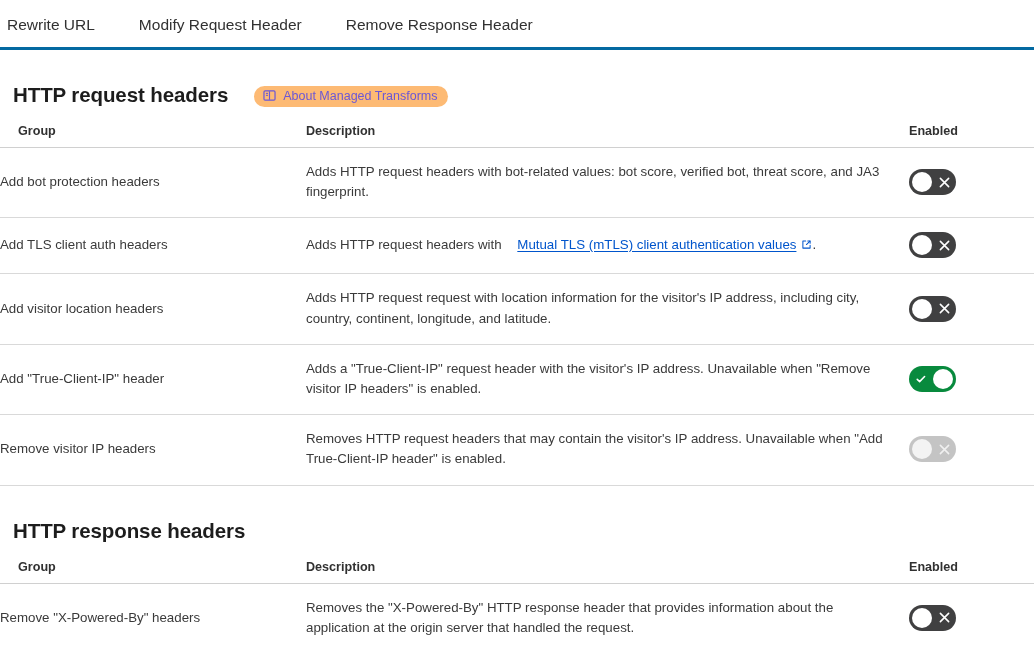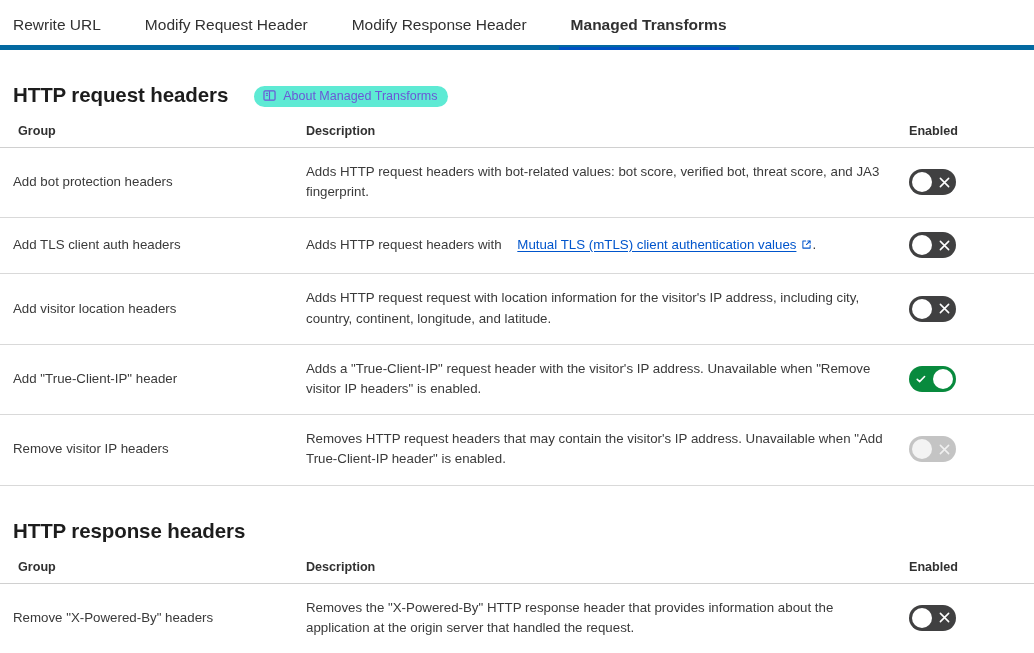--- a/index.html
+++ b/index.html
@@ -12,22 +12,22 @@
     color: #313131;
     overflow: hidden;
   }
 
   
   .tabbar {
     position: relative;
     height: 50px;
     display: flex;
     align-items: flex-start;
-    padding-left: 13px;
-    border-bottom: 5px solid #0369a1;
+    padding-left: 7px;
+    border-bottom: 3px solid #0369a1;
   }
   .tab {
     position: relative;
     font-size: 15.5px;
     color: #313131;
     line-height: 1;
     padding: 17px 0 16px 0;
     margin-right: 44px;
     cursor: pointer;
     white-space: nowrap;
@@ -57,21 +57,21 @@
   .section-title {
     font-size: 20.5px;
     font-weight: 700;
     color: #1d1d1d;
     letter-spacing: -0.1px;
   }
   .doc-badge {
     display: inline-flex;
     align-items: center;
     gap: 7px;
-    background: #5eead4;
+    background: #fdba74;
     color: #6b57d6;
     border-radius: 11px;
     padding: 3px 11px 4px 9px;
     font-size: 12.5px;
     cursor: pointer;
     position: relative;
     top: 1px;
   }
   .doc-badge svg { display: block; }
 
@@ -90,21 +90,21 @@
     border-bottom: 1px solid #d0d0d0;
   }
   tbody td {
     font-size: 13.3px;
     color: #3a3a3a;
     vertical-align: middle;
     padding: 14px 0 15px 0;
     border-bottom: 1px solid #d9d9d9;
     line-height: 1.52;
   }
-  .col-group   { width: 306px; padding-left: 13px; }
+  .col-group   { width: 306px; }
   .col-desc    { width: 603px; padding-right: 22px; }
   .col-enabled { width: 125px; margin-top: 28px; }
 
   th.col-group { padding-left: 18px; }
   th.col-enabled, td.col-enabled { padding-left: 0; }
 
   .desc-link {
     color: #0055cc;
     text-decoration: underline;
     text-underline-offset: 2px;
@@ -152,22 +152,21 @@
   .toggle.disabled { background: #c4c4c4; cursor: default; }
   .toggle.disabled .knob { background: #f3f3f3; }
   .toggle.disabled .mark svg { opacity: 0.75; }
 </style>
 </head>
 <body>
 
 <div class="tabbar">
   <div class="tab">Rewrite URL</div>
   <div class="tab">Modify Request Header</div>
-  <div class="tab">Modify Response Header</div>
-  <div class="tab active">Managed Transforms</div>
+  <div class="tab">Remove Response Header</div>
 </div>
 
 <div class="section">
 
   <div class="section-head">
     <div class="section-title">HTTP request headers</div>
     <div class="doc-badge">
       <span>
         <svg width="13" height="13" viewBox="0 0 16 16" fill="none">
           <rect x="1.2" y="2.2" width="13.6" height="11.6" rx="1.4" stroke="#6b57d6" stroke-width="1.5"></rect>

